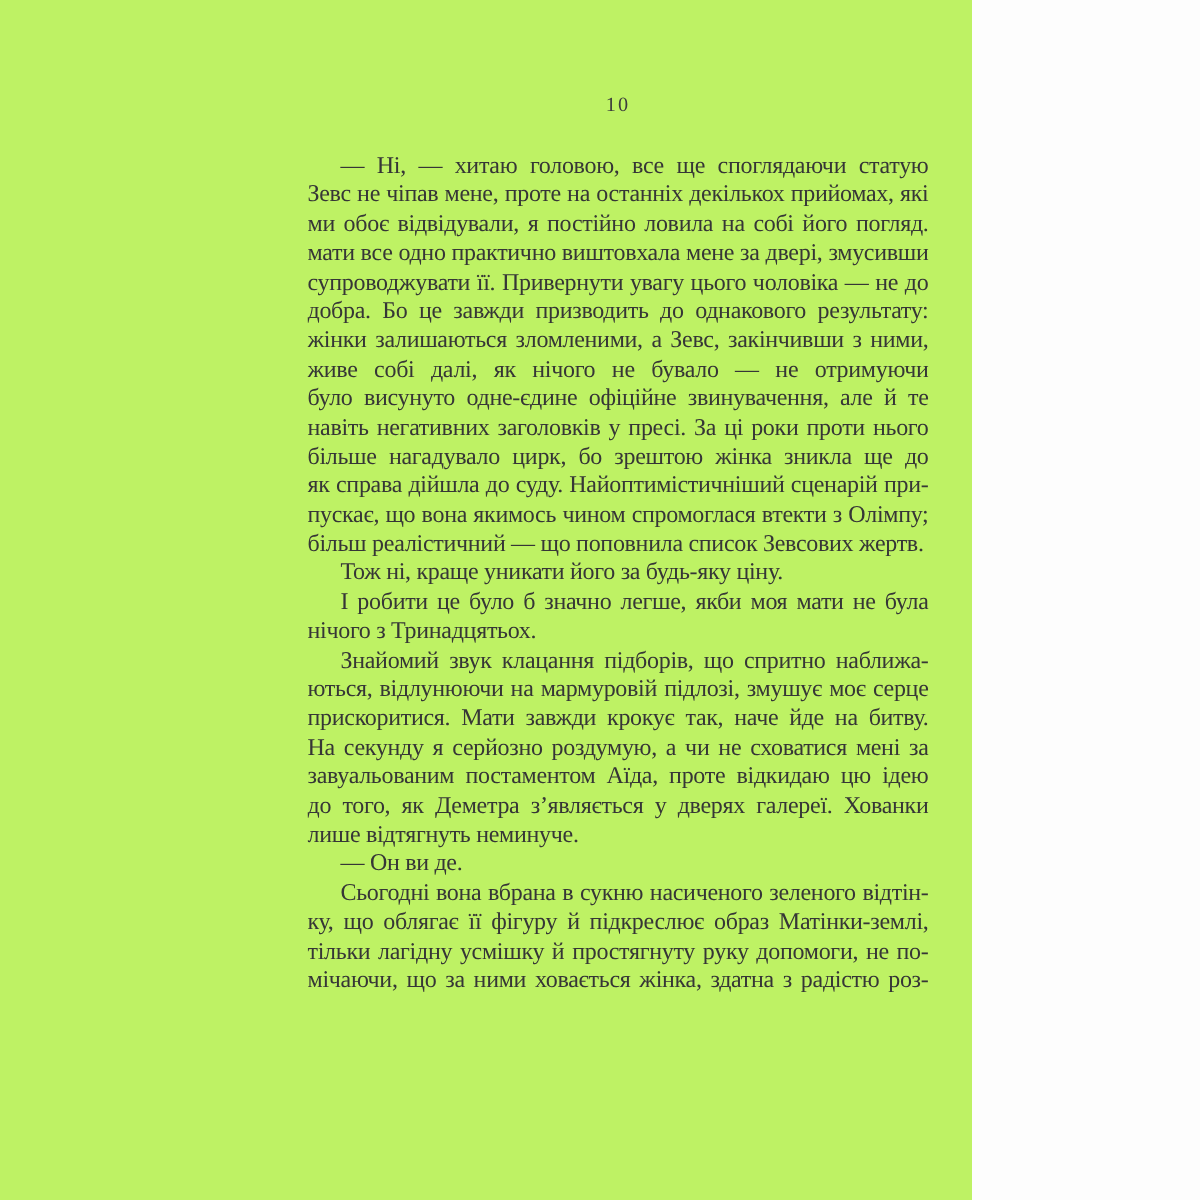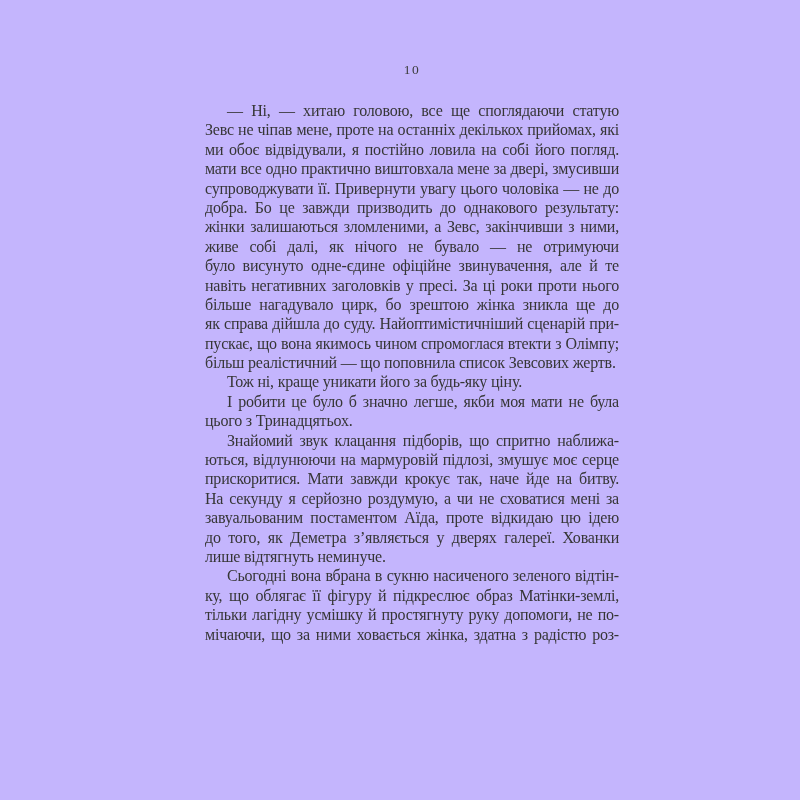--- a/index.html
+++ b/index.html
@@ -7,23 +7,23 @@
     padding: 0;
     width: 800px;
     height: 800px;
     background: #fdfdfd;
     overflow: hidden;
   }
   .book-page {
     position: absolute;
     left: 0;
     top: 0;
-    width: 800px;
+    width: 648px;
     height: 800px;
-    background: #c4b5fd;
+    background: #bef264;
     font-family: "Liberation Serif", "DejaVu Serif", serif;
   }
   .page-number {
     position: absolute;
     left: 205px;
     top: 62px;
     width: 414px;
     text-align: center;
     font-size: 13.5px;
     letter-spacing: 1.5px;
@@ -87,31 +87,34 @@
         <div class="line">більше нагадувало цирк, бо зрештою жінка зникла ще до того,</div>
         <div class="line">як справа дійшла до суду. Найоптимістичніший сценарій при-</div>
         <div class="line">пускає, що вона якимось чином спромоглася втекти з Олімпу;</div>
         <div class="line last">більш реалістичний — що поповнила список Зевсових жертв.</div>
       </div>
       <div class="paragraph">
         <div class="line first last">Тож ні, краще уникати його за будь-яку ціну.</div>
       </div>
       <div class="paragraph">
         <div class="line first">І робити це було б значно легше, якби моя мати не була</div>
-        <div class="line last">цього з Тринадцятьох.</div>
+        <div class="line last">нічого з Тринадцятьох.</div>
       </div>
       <div class="paragraph">
         <div class="line first">Знайомий звук клацання підборів, що спритно наближа-</div>
         <div class="line">ються, відлунюючи на мармуровій підлозі, змушує моє серце</div>
         <div class="line">прискоритися. Мати завжди крокує так, наче йде на битву.</div>
         <div class="line">На секунду я серйозно роздумую, а чи не сховатися мені за</div>
         <div class="line">завуальованим постаментом Аїда, проте відкидаю цю ідею ще</div>
         <div class="line">до того, як Деметра з’являється у дверях галереї. Хованки</div>
         <div class="line last">лише відтягнуть неминуче.</div>
       </div>
       <div class="paragraph">
+        <div class="line first last">— Он ви де.</div>
+      </div>
+      <div class="paragraph">
         <div class="line first">Сьогодні вона вбрана в сукню насиченого зеленого відтін-</div>
         <div class="line">ку, що облягає її фігуру й підкреслює образ Матінки-землі,</div>
         <div class="line">тільки лагідну усмішку й простягнуту руку допомоги, не по-</div>
         <div class="line">мічаючи, що за ними ховається жінка, здатна з радістю роз-</div>
       </div>
     </div>
 </div>
 
 </body></html>

